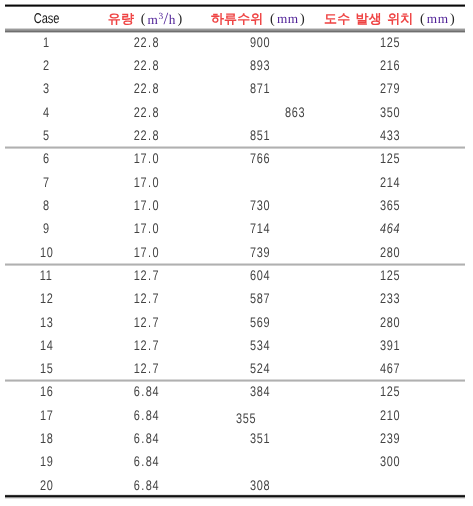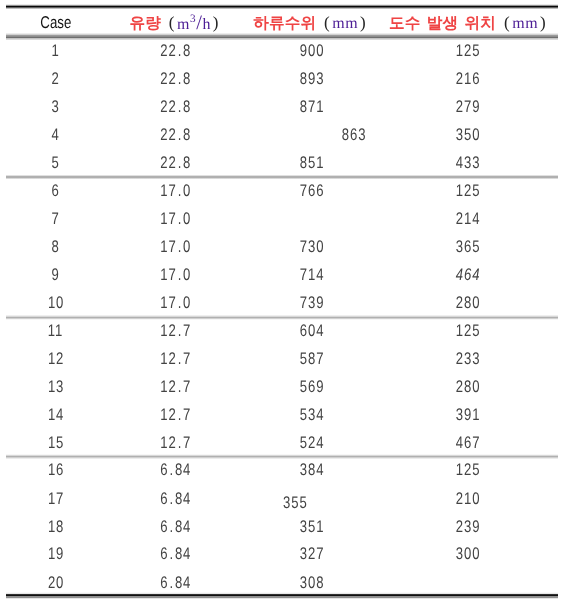--- a/index.html
+++ b/index.html
@@ -323,23 +323,20 @@
           <span class="num">239</span>
         </div>
       </div>
       <div class="row" style="top: 449.78px; height: 23.31px;">
         <div class="cell" style="left: 1.5px; width: 80px;">
           <span class="num">19</span>
         </div>
         <div class="cell" style="left: 81.2px; width: 120px;">
           <span class="num">6<span class="dot">.</span>84</span>
         </div>
-        <div class="cell" style="left: 200.2px; width: 110px;">
-          <span class="num">327</span>
-        </div>
         <div class="cell" style="left: 310.1px; width: 150px;">
           <span class="num">300</span>
         </div>
       </div>
       <div class="row" style="top: 473.09px; height: 23.31px;">
         <div class="cell" style="left: 1.5px; width: 80px;">
           <span class="num">20</span>
         </div>
         <div class="cell" style="left: 81.2px; width: 120px;">
           <span class="num">6<span class="dot">.</span>84</span>

